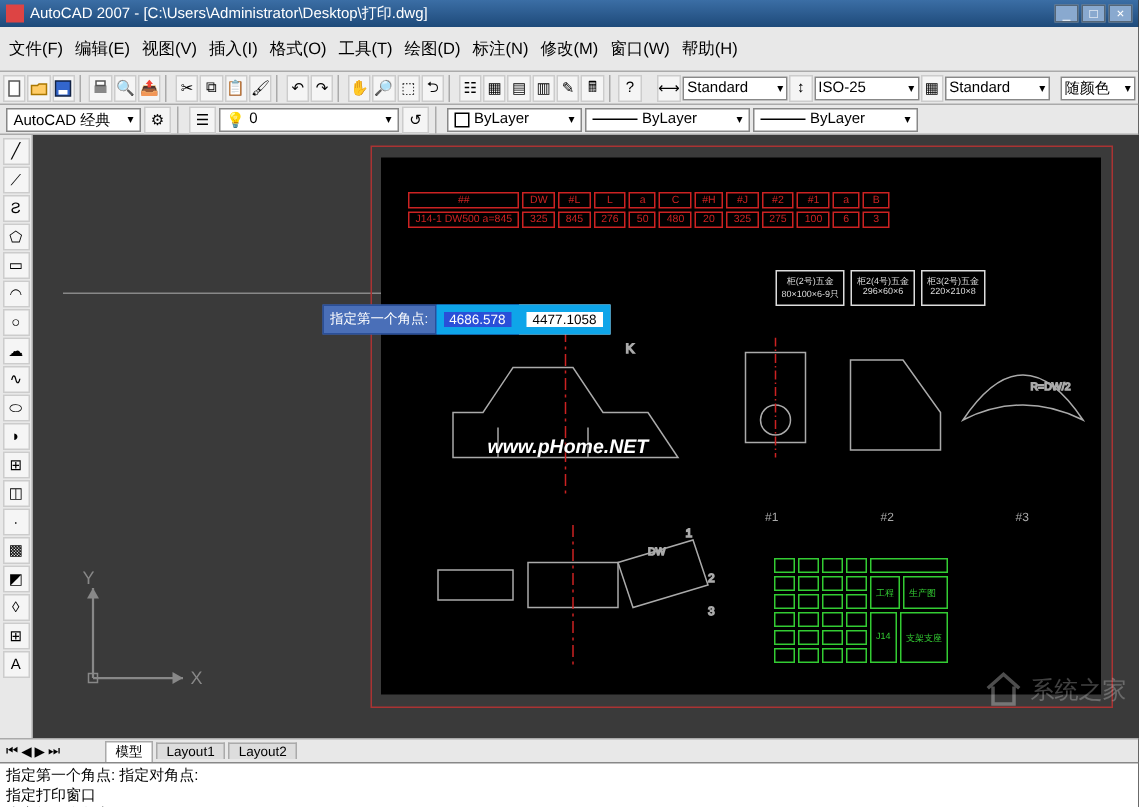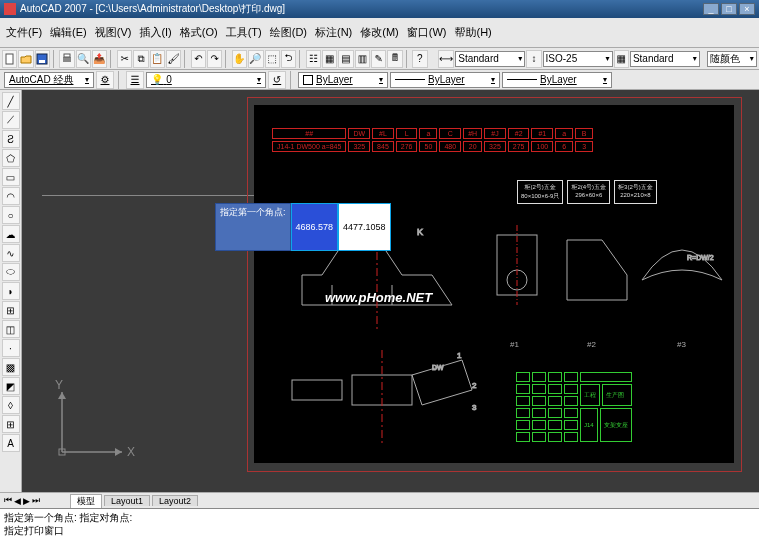--- a/index.html
+++ b/index.html
@@ -12,21 +12,21 @@
 
 .menubar { height: 30px; background: #e8e8e8; display: flex; align-items: center; font-size: 11px; padding: 0 2px; border-bottom: 1px solid #aaa; }
 .menubar span { padding: 0 4px; cursor: pointer; }
 
 .toolbar { height: 22px; background: #e8e8e8; border-bottom: 1px solid #aaa; display: flex; align-items: center; padding: 0 2px; gap: 1px; }
 .tbtn { width: 18px; height: 18px; border: 1px solid #ccc; background: #f5f5f5; display: flex; align-items: center; justify-content: center; cursor: pointer; font-size: 10px; }
 .tsep { width: 4px; height: 18px; border-left: 1px solid #aaa; margin: 0 2px; }
 .tcombo { height: 16px; font-size: 10px; border: 1px solid #888; background: #fff; padding: 0 2px; display: flex; align-items: center; min-width: 60px; cursor: pointer; }
 .tcombo::after { content: "▾"; margin-left: auto; font-size: 8px; }
 
-.workspace-bar { height: 20px; background: #e8e8e8; border-bottom: 1px solid #aaa; display: flex; align-items: center; padding: 0 4px; gap: 2px; font-size: 10px; text-decoration: underline; }
+.workspace-bar { height: 20px; background: #e8e8e8; border-bottom: 1px solid #aaa; display: flex; align-items: center; padding: 0 4px; gap: 2px; font-size: 10px; }
 .ws-combo { border: 1px solid #888; background: #fff; padding: 0 4px; height: 16px; display: flex; align-items: center; min-width: 70px; cursor: pointer; }
 .ws-combo::after { content: "▾"; margin-left: auto; font-size: 8px; }
 
 .main { display: flex; height: 402px; }
 .left-toolbar { width: 22px; background: #e8e8e8; border-right: 1px solid #aaa; display: flex; flex-direction: column; padding: 2px 0; gap: 1px; align-items: center; }
 .vtbtn { width: 18px; height: 18px; border: 1px solid #ccc; background: #f5f5f5; display: flex; align-items: center; justify-content: center; cursor: pointer; font-size: 10px; }
 
 .canvas-area { flex: 1; background: #3a3a3a; position: relative; overflow: hidden; }
 .drawing-frame { position: absolute; left: 225px; top: 7px; width: 495px; height: 375px; border: 1px solid #a33; }
 .drawing-bg { position: absolute; left: 232px; top: 15px; width: 480px; height: 358px; background: #000; }
@@ -40,21 +40,21 @@
 .watermark { position: absolute; left: 303px; top: 200px; color: #fff; font-size: 13px; font-weight: bold; text-shadow: 0 0 2px #000; pointer-events: none; font-style: italic; }
 .logo-wm { position: absolute; right: 8px; bottom: 18px; color: rgba(255,255,255,0.25); font-size: 16px; pointer-events: none; display:flex; align-items:center; gap:4px;}
 .logo-wm svg { opacity:0.3; }
 
 .ucs { position: absolute; left: 30px; bottom: 25px; pointer-events:none; }
 .ucs line { stroke: #888; stroke-width: 1.5; }
 .ucs text { fill: #888; font-size: 12px; }
 
 .coord-tooltip { position: absolute; left: 193px; top: 113px; display: flex; font-size: 9px; }
 .ct-label { background: #4a6fb8; color: #fff; padding: 2px 4px; border: 1px solid #2a4f98; }
-.ct-val { background: #fff; border: 1px solid #0ea5e9; padding: 18px 4px; color: #000; }
+.ct-val { background: #fff; border: 5px solid #0ea5e9; padding: 0 4px; color: #000; }
 .ct-val.on { background: #2a4fd8; color: #fff; }
 .xhair-h { position:absolute; left:20px; top:105px; width:250px; height:1px; background:#888; }
 
 .tabbar { height: 16px; background: #e8e8e8; border-top: 1px solid #aaa; display: flex; align-items: center; font-size: 9px; padding: 0 4px; gap: 2px; }
 .tab { border: 1px solid #aaa; border-bottom: none; padding: 0 6px; background: #ddd; cursor: pointer; }
 .tab.active { background: #fff; margin-left: 28px; }
 
 .cmdline { height: 32px; background: #fff; border-top: 1px solid #888; font-size: 10px; padding: 2px 4px; color: #000; line-height: 13px; overflow: hidden; }
 
 
@@ -346,20 +346,26 @@
       <line x1="10" y1="75" x2="70" y2="75"></line>
         <path d="M70 75 L63 71 L63 79 Z" fill="#888"></path>
       <line x1="10" y1="75" x2="10" y2="15"></line>
         <path d="M10 15 L6 22 L14 22 Z" fill="#888"></path>
       <rect x="7" y="72" width="6" height="6" fill="none" stroke="#888"></rect>
       <text x="75" y="79">X</text>
       <text x="3" y="12">Y</text>
     </svg>
 
     <div class="watermark">www.pHome.NET</div>
+    <div class="logo-wm">
+      <svg width="28" height="28" viewBox="0 0 24 24">
+          <path d="M3 11 L12 3 L21 11 M6 10v10h12V10" fill="none" stroke="#fff" stroke-width="2"></path>
+        </svg>
+      <span>系统之家</span>
+    </div>
   </div>
 </div>
 
 <div class="tabbar">
   <span>⏮</span>
   <span>◀</span>
   <span>▶</span>
   <span>⏭</span>
   <div class="tab active">模型</div>
   <div class="tab">Layout1</div>

